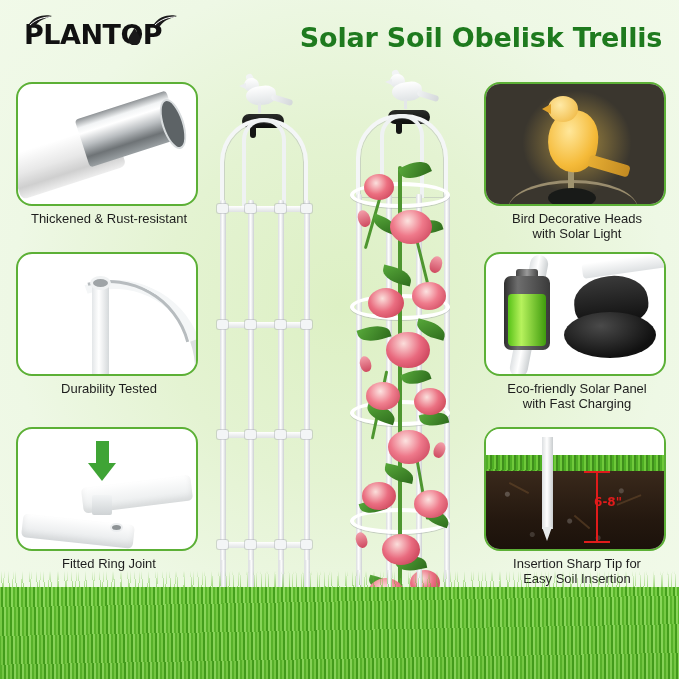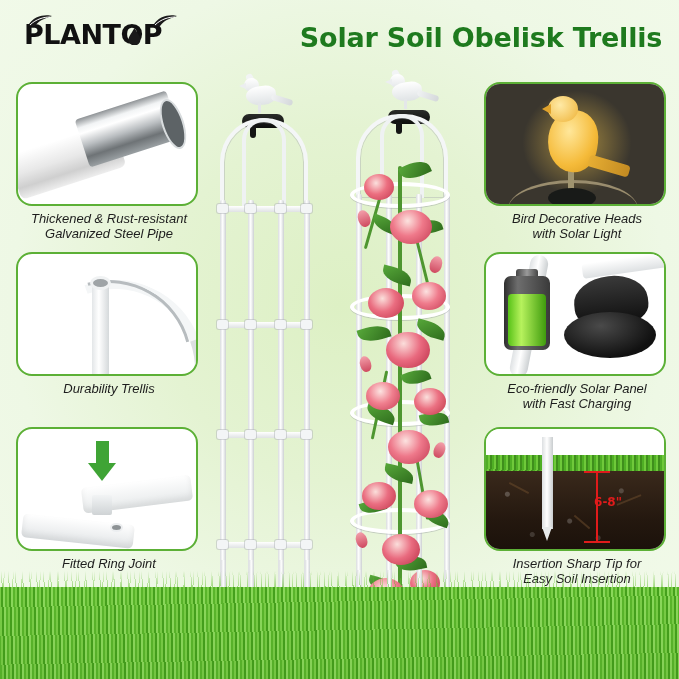--- a/index.html
+++ b/index.html
@@ -40,21 +40,21 @@
     width:182px;height:124px;
     border:2px solid #5cb036;border-radius:16px;
     background:#ffffff;overflow:hidden;position:relative;
     box-sizing:border-box;
   }
   .fcap{
     margin-top:5px;text-align:center;
     font-size:13px;line-height:15px;color:#1d1d1d;
     font-family:"Liberation Sans", sans-serif;
   }
-  .fcap span{display:block;font-style:italic;}
+  .fcap span{display:block;}
 
   .left1{left:16px;top:82px;}
   .left2{left:16px;top:252px;}
   .left3{left:16px;top:427px;}
   .right1{left:484px;top:82px;}
   .right2{left:484px;top:252px;}
   .right3{left:484px;top:427px;}
 
   
   .pipe-wrap{position:absolute;left:0;top:0;width:100%;height:100%;}
@@ -374,35 +374,34 @@
   <div class="feature left1">
     <div class="fbox">
       <div class="pipe-wrap">
         <div class="pipe-white"></div>
         <div class="pipe-steel"></div>
         <div class="pipe-cap"></div>
       </div>
     </div>
     <div class="fcap">
       <span>Thickened &amp; Rust-resistant</span>
-      <span>Galvanized Steel Pipe</span>
     </div>
   </div>
 
   <div class="feature left2">
     <div class="fbox">
       <div>
         <div class="ring-arc"></div>
         <div class="ring-arc2"></div>
         <div class="vpipe"></div>
         <div class="vpipe-top"></div>
       </div>
     </div>
     <div class="fcap">
-      <span>Durability Trellis</span>
+      <span>Durability Tested</span>
     </div>
   </div>
 
   <div class="feature left3">
     <div class="fbox">
       <div>
         <div class="arrow-stem"></div>
         <div class="arrow-head"></div>
         <div class="joint-top"></div>
         <div class="joint-tab"></div>

